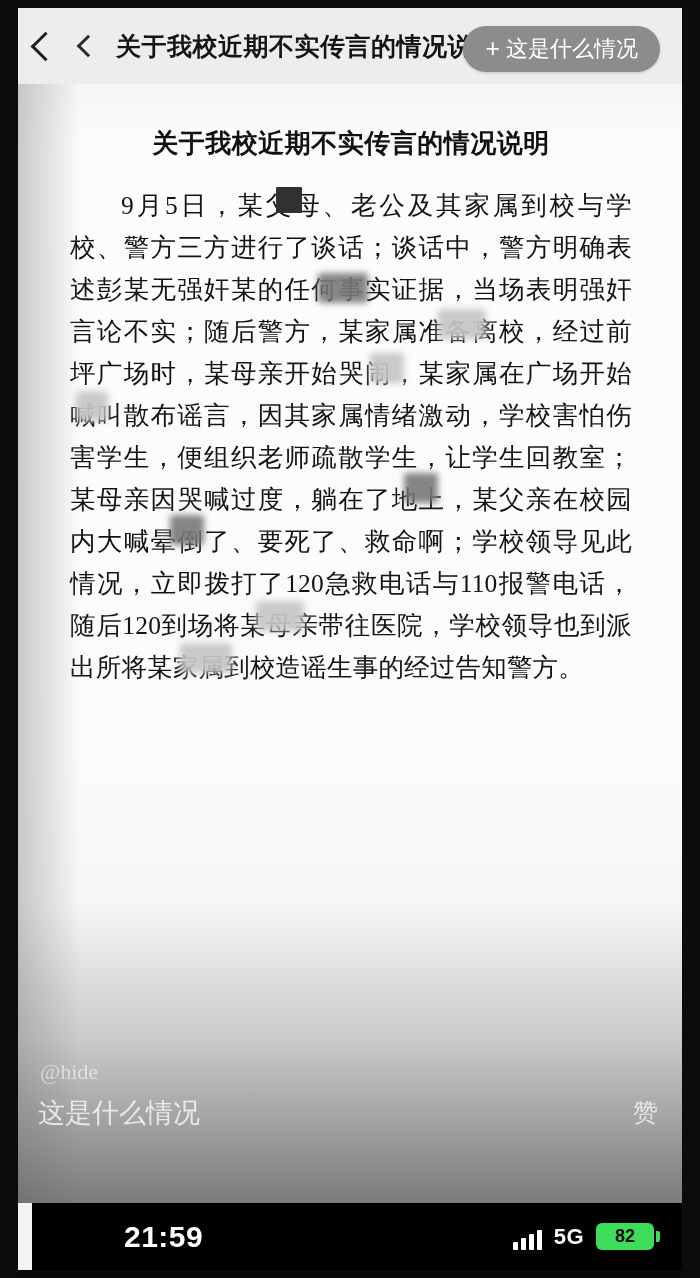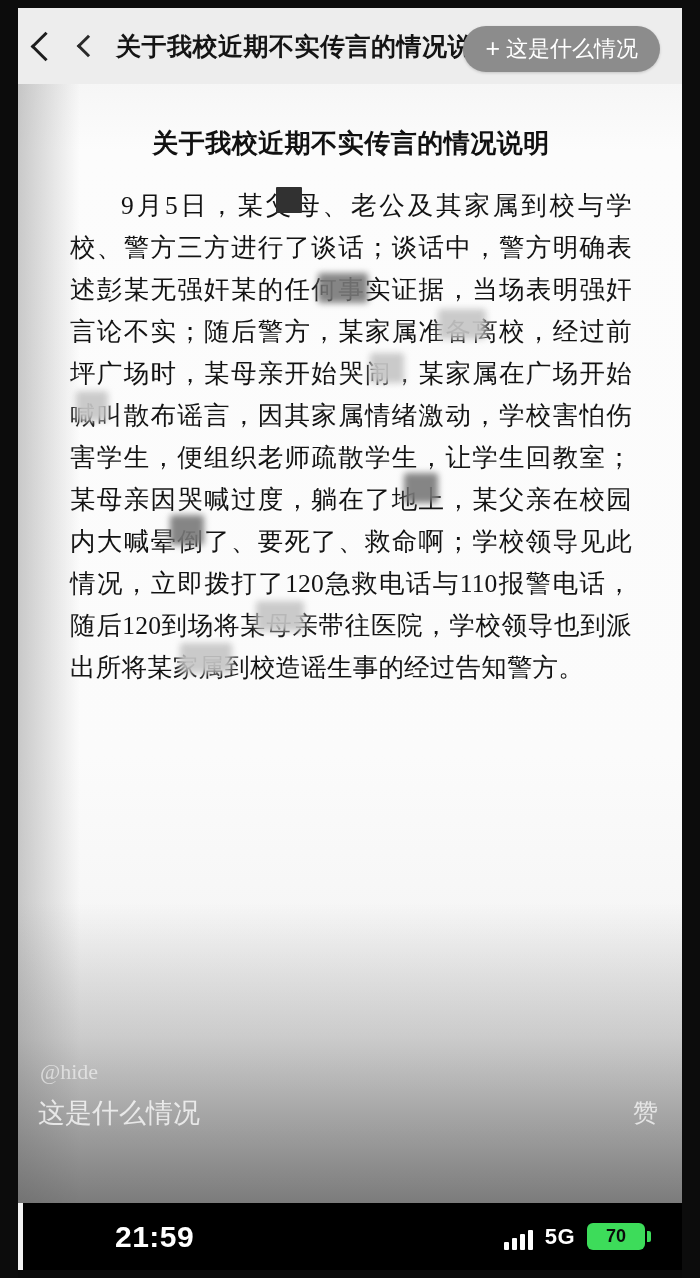--- a/index.html
+++ b/index.html
@@ -242,21 +242,21 @@
     bottom: 74px;
     font-size: 25px;
     color: rgba(255,255,255,0.7);
     z-index: 8;
     font-family: "Liberation Serif", serif;
   }
 
   
   .bottombar {
     position: absolute;
-    left: 5px;
+    left: 14px;
     bottom: 0;
     width: 664px;
     height: 67px;
     background: #000000;
     display: flex;
     align-items: center;
     z-index: 25;
     color: #fff;
     gap: 37px;
   }
@@ -383,20 +383,20 @@
       <div class="clock">21:59</div>
       <div class="status-right">
         <div class="signal">
           <i></i>
             <i></i>
             <i></i>
             <i></i>
         </div>
         <div class="net">5G</div>
         <div class="battery">
-          <div class="batt-body">70</div>
+          <div class="batt-body">82</div>
           <div class="batt-tip"></div>
         </div>
       </div>
     </div>
 
   </div>
 </div>
 
 </body></html>

